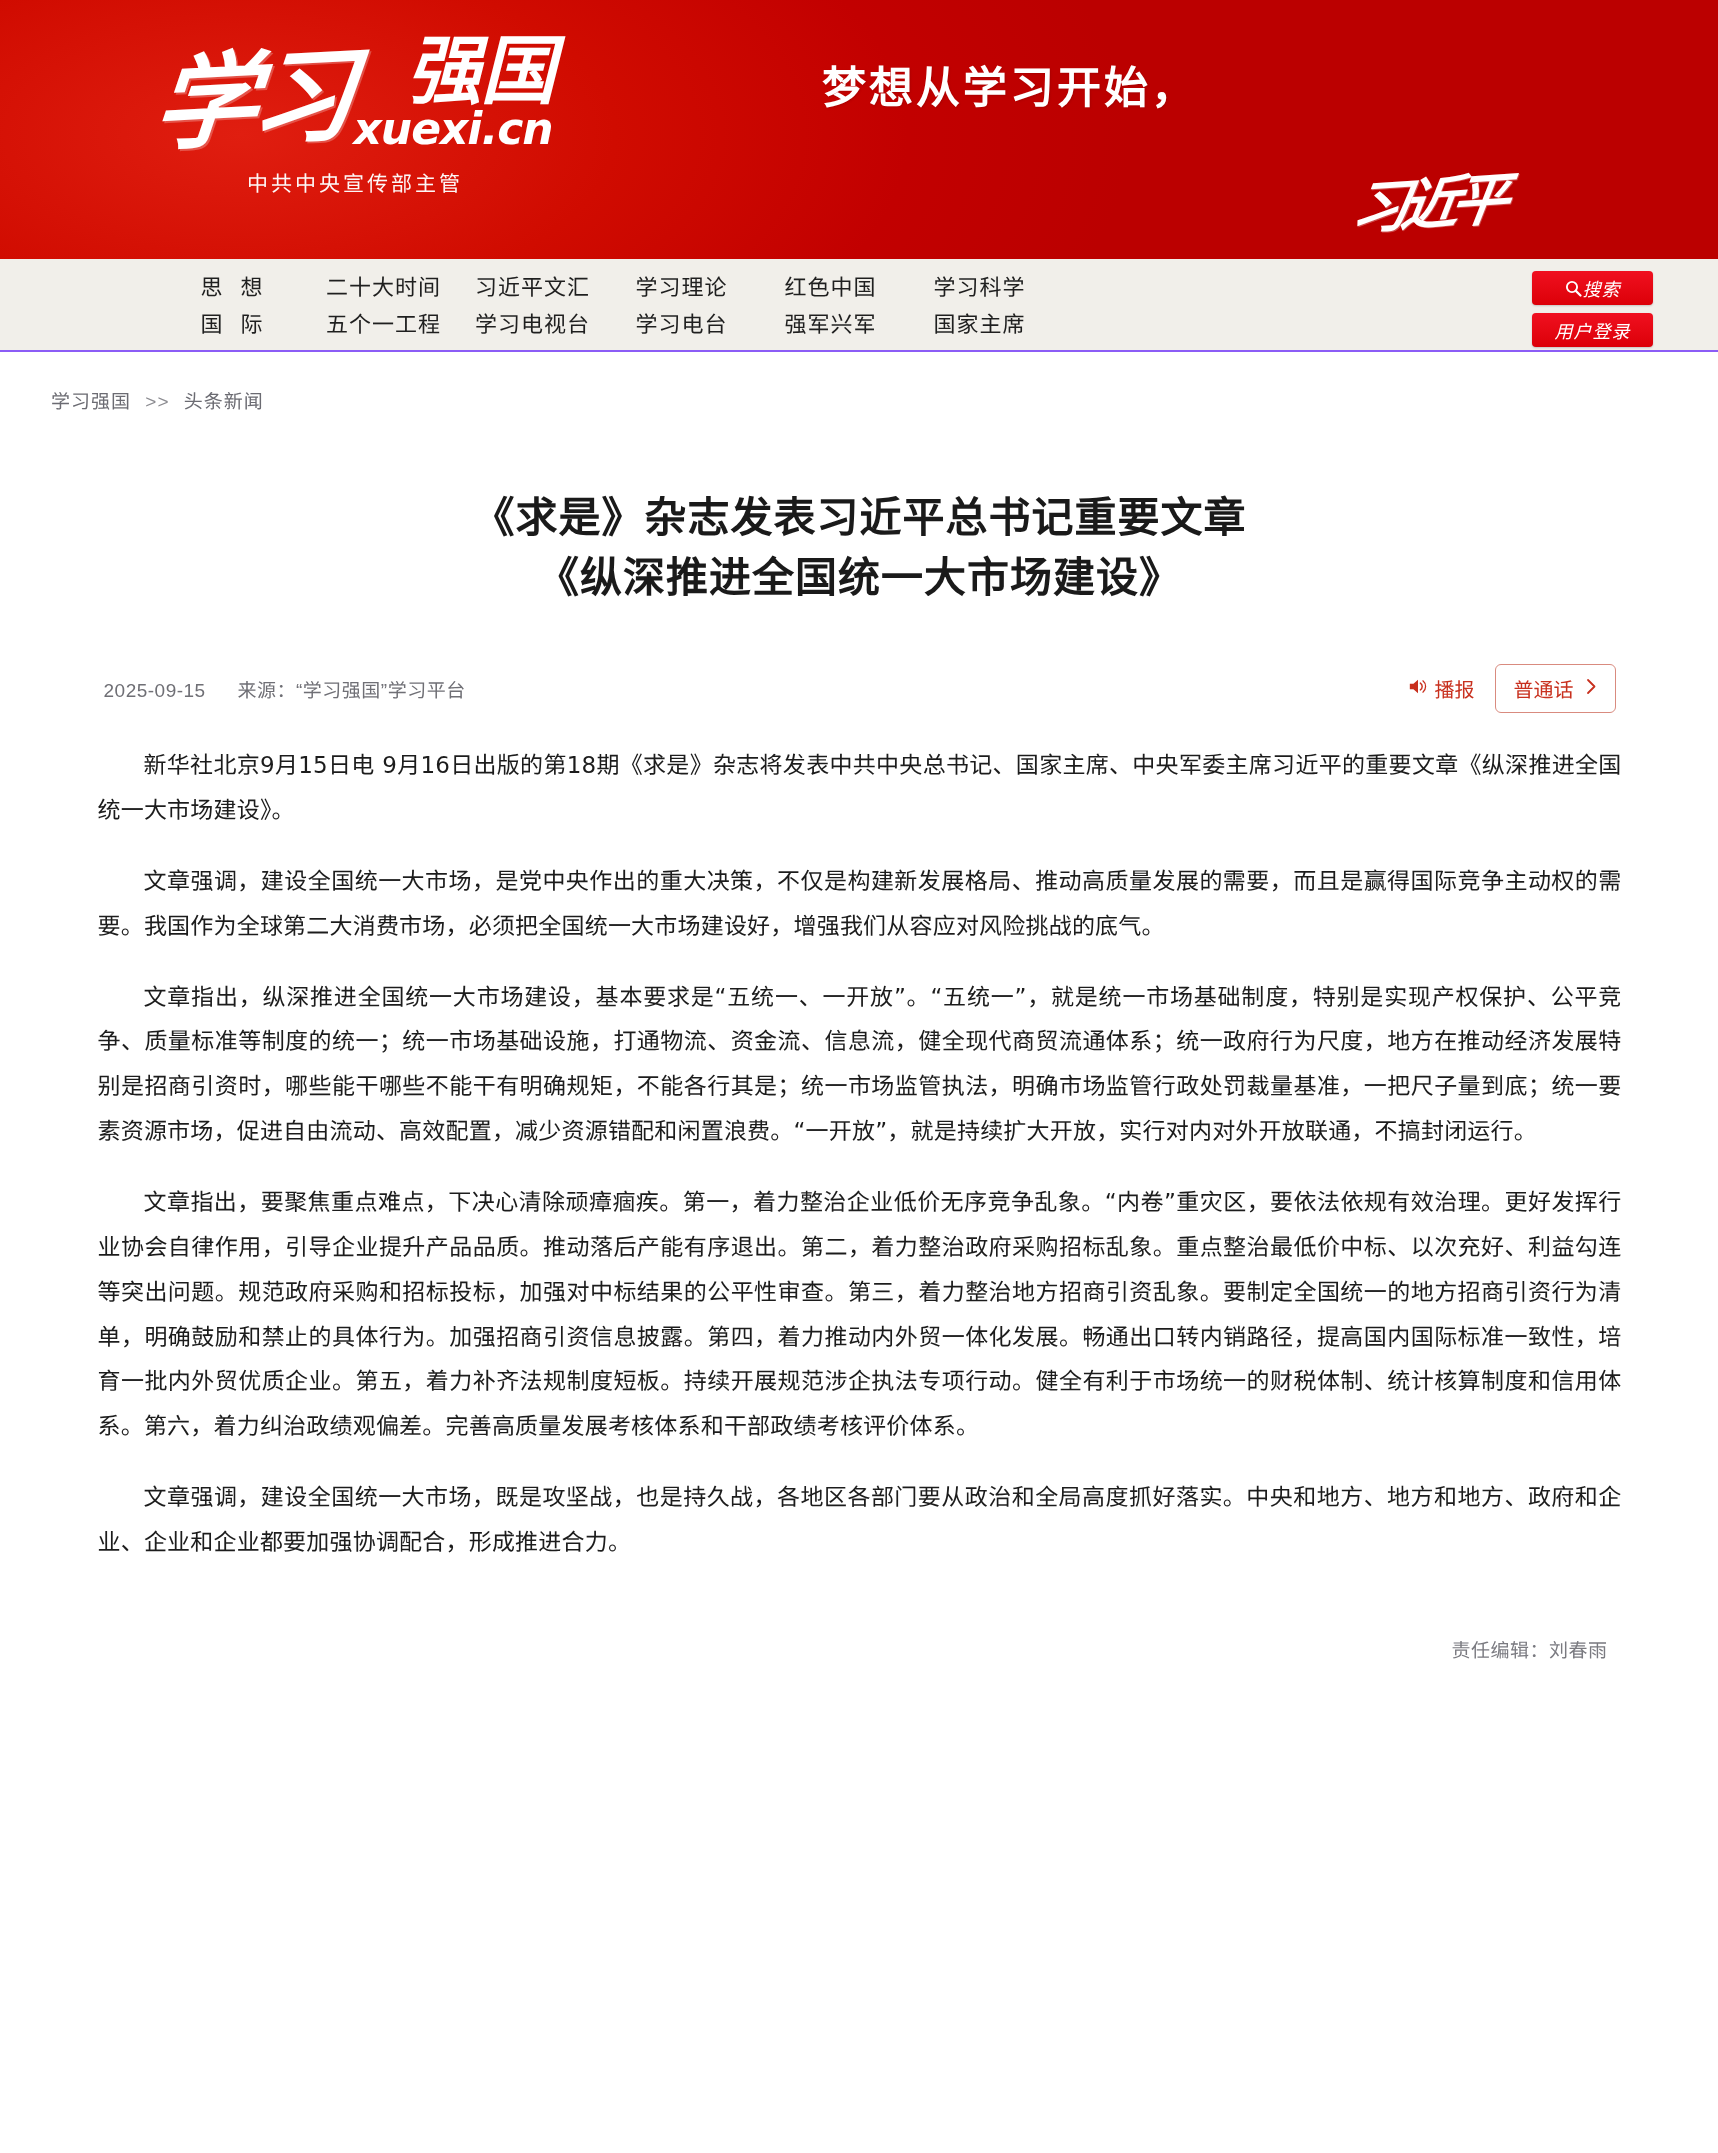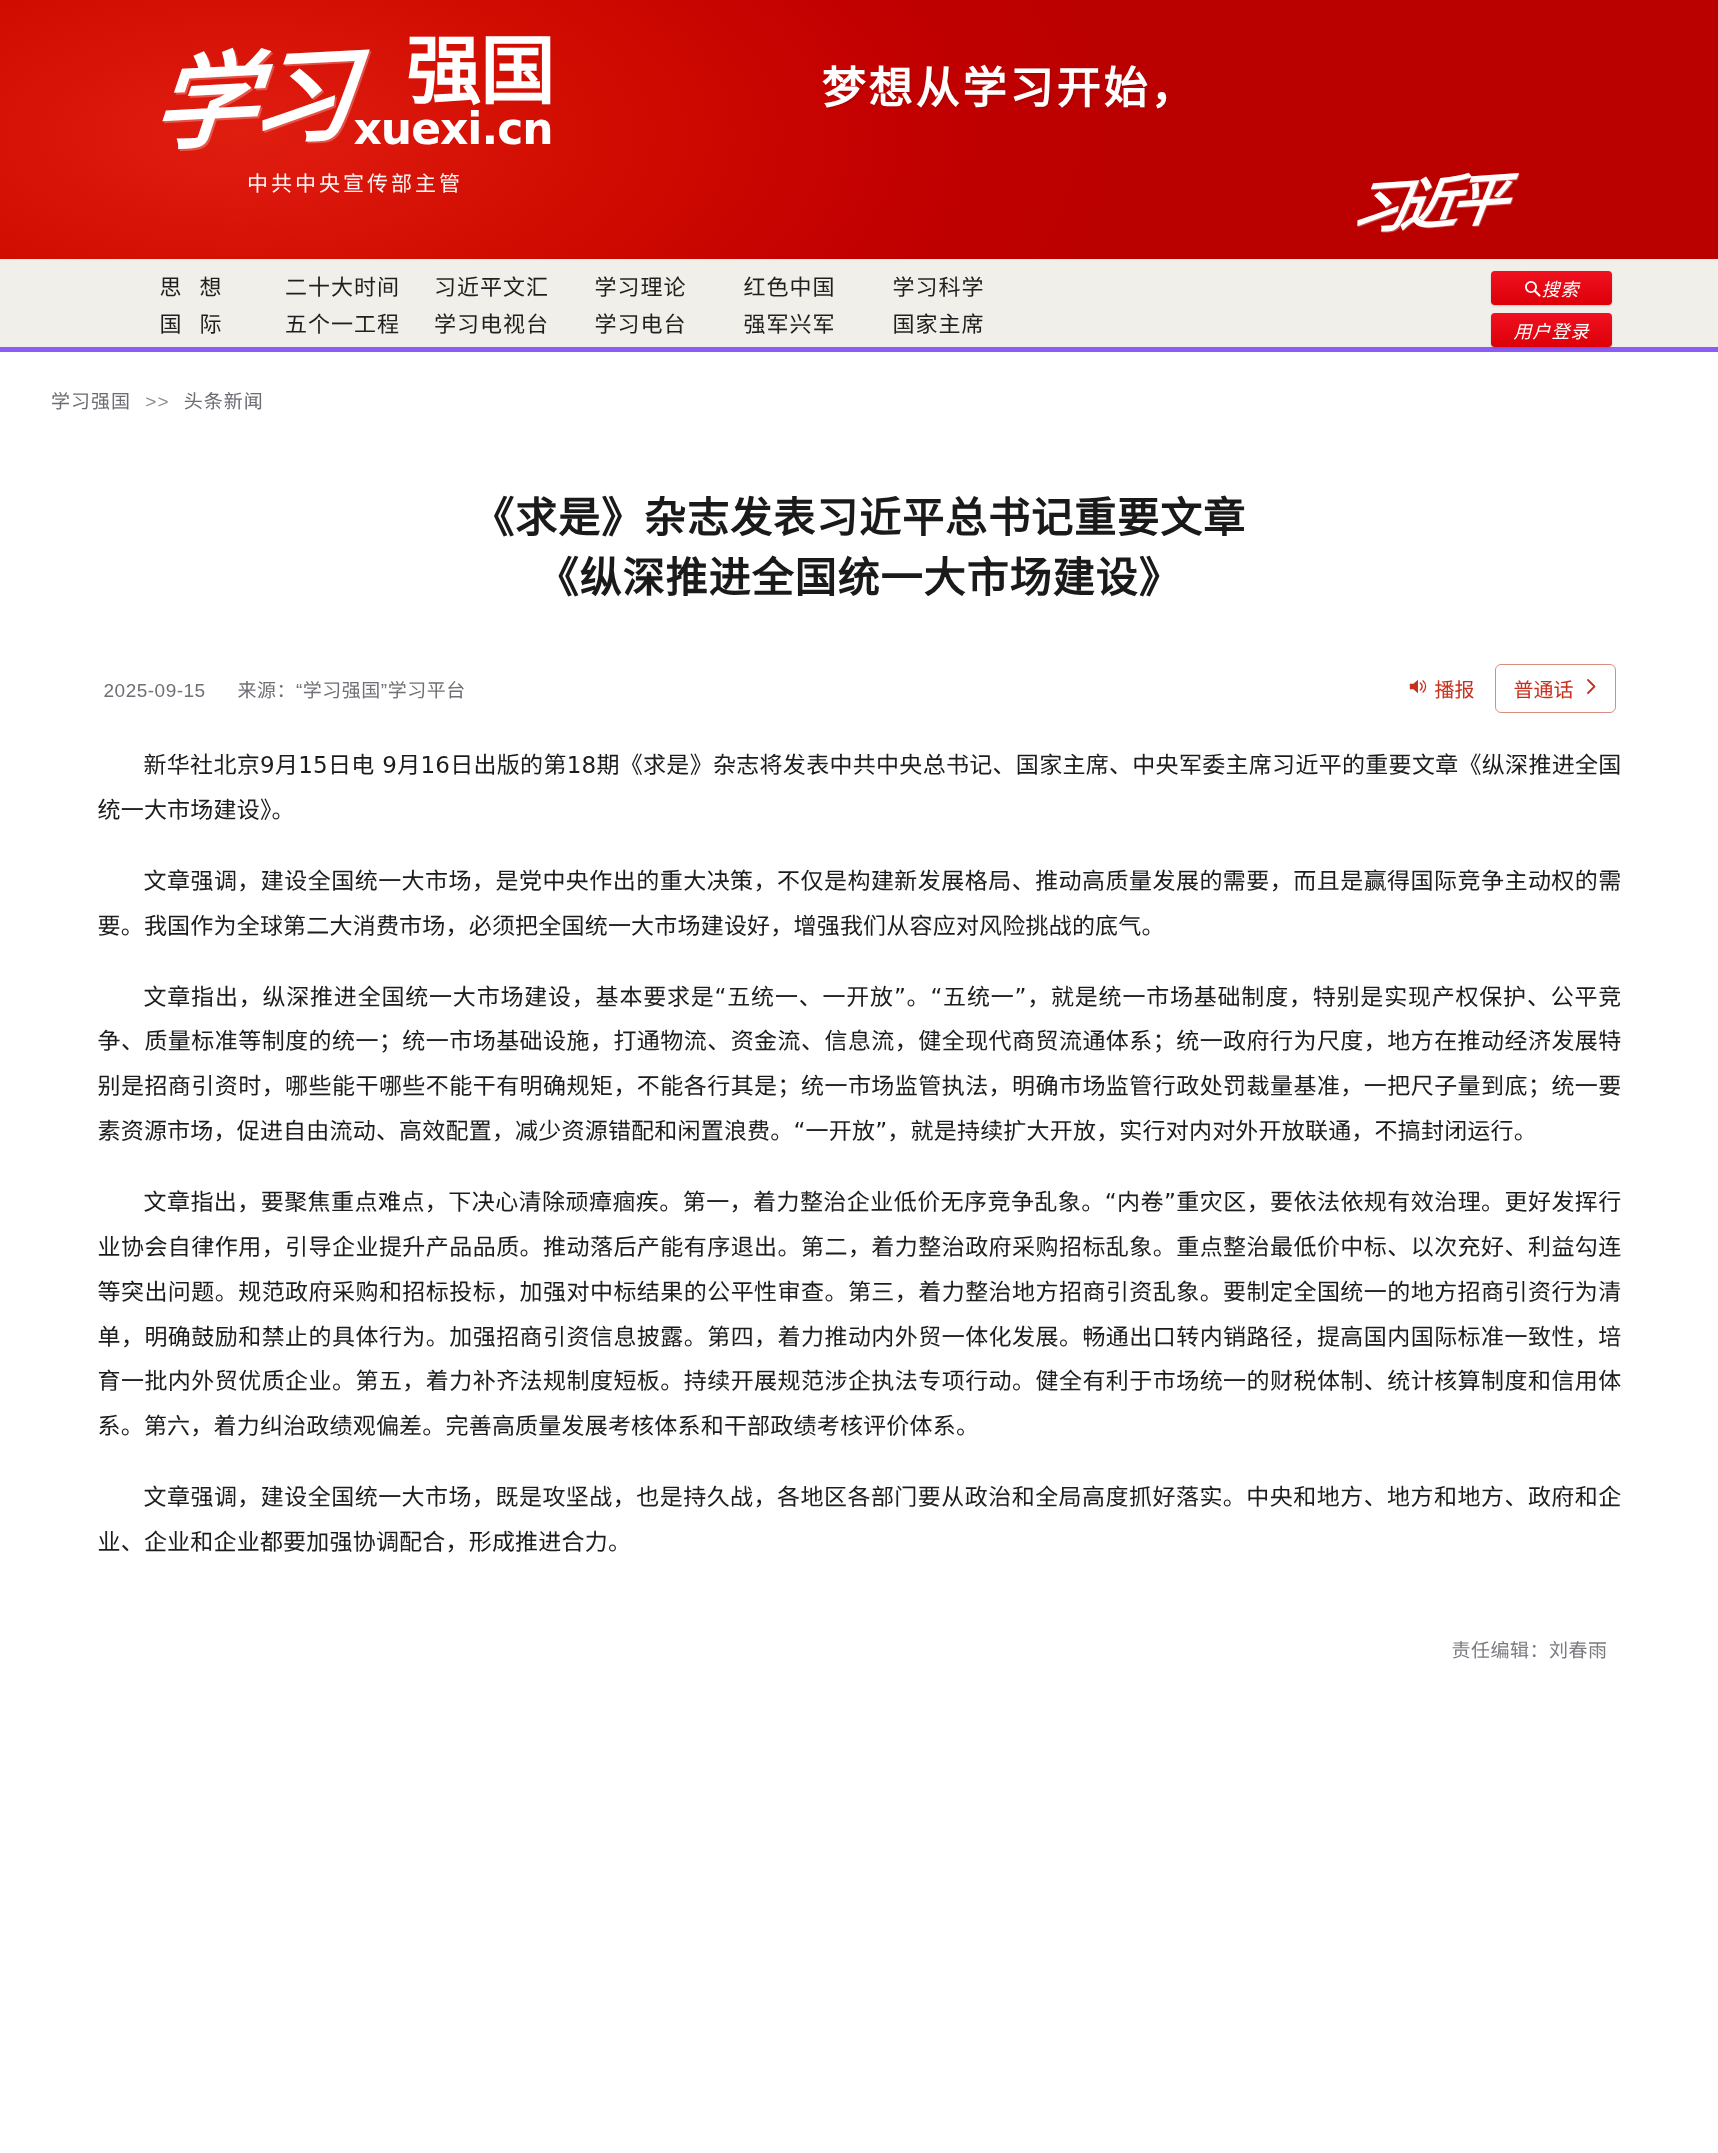--- a/index.html
+++ b/index.html
@@ -104,23 +104,24 @@
     color: #ffffff;
     letter-spacing: -8px;
     transform: skewX(-12deg) rotate(-4deg);
     white-space: nowrap;
     text-shadow: 1px 1px 0 rgba(255,255,255,0.3);
   }
 
   
   .navbar {
     background: #f1efea;
-    border-bottom: 5px solid #8b5cf6;
+    border-bottom: 2px solid #8b5cf6;
     height: 93px;
     position: relative;
+    padding-left: 41px;
   }
   .nav-inner {
     width: 1719px;
     height: 93px;
     position: relative;
   }
   .nav-grid {
     position: absolute;
     left: 119px; top: 10px;
     display: grid;
@@ -252,21 +253,21 @@
 </style>
 </head>
 <body>
 
 <header class="banner">
   <div class="banner-inner">
 
     <div class="logo-wrap">
       <div class="logo-main">
         <span class="logo-script">学习</span>
-        <span style="display:inline-block;text-align:right;">
+        <span style="display:inline-block;text-align:right;font-style:italic;">
           <span class="logo-block">强国</span>
           <div class="logo-url">xuexi.cn</div>
         </span>
       </div>
       <div class="logo-sub">中共中央宣传部主管</div>
     </div>
 
     <div class="slogan">
       <div>梦想从学习开始，</div>
     </div>

